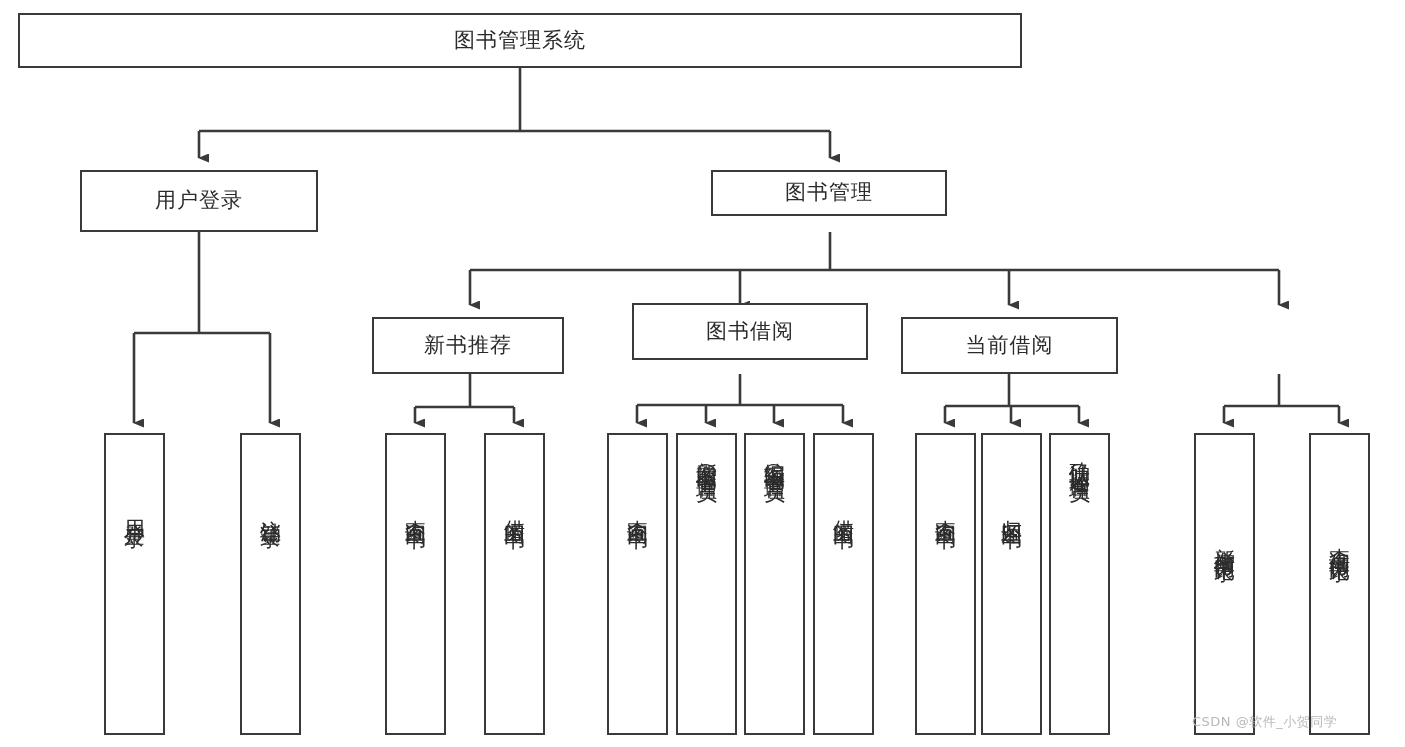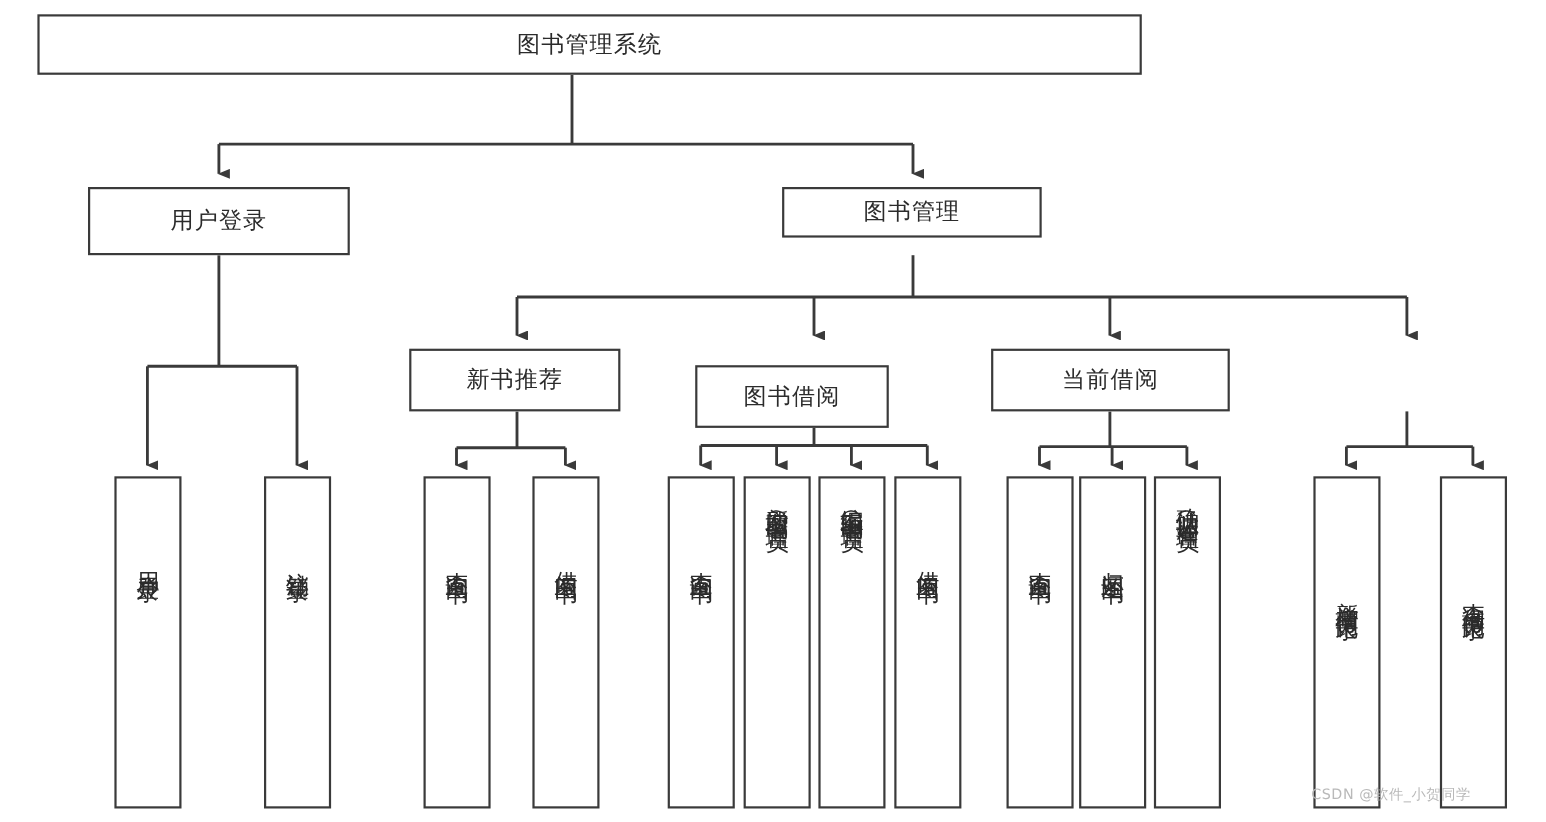--- a/index.html
+++ b/index.html
@@ -120,35 +120,35 @@
       <path d="M1011,406 L1011,423" marker-end="url(#arrow)"></path>
       <path d="M1079,406 L1079,423" marker-end="url(#arrow)"></path>
 
       <path d="M1279,374 L1279,406"></path>
       <path d="M1224,406 L1339,406"></path>
       <path d="M1224,406 L1224,423" marker-end="url(#arrow)"></path>
       <path d="M1339,406 L1339,423" marker-end="url(#arrow)"></path>
     </g>
   </svg>
 
-  <div class="node node-h" style="left:18px; top:13px; width:1004px; height:55px;margin-left:16px;">
+  <div class="node node-h" style="left:18px; top:13px; width:1004px; height:55px;">
     <span class="label">图书管理系统</span>
   </div>
 
   <div class="node node-h" style="left:80px; top:170px; width:238px; height:62px;">
     <span class="label">用户登录</span>
   </div>
   <div class="node node-h" style="left:711px; top:170px; width:236px; height:46px;">
     <span class="label">图书管理</span>
   </div>
 
   <div class="node node-h" style="left:372px; top:317px; width:192px; height:57px;">
     <span class="label">新书推荐</span>
   </div>
-  <div class="node node-h" style="left:632px; top:332px; width:176px; height:57px;text-align:center;">
+  <div class="node node-h" style="left:632px; top:303px; width:236px; height:57px;text-align:center;">
     <span class="label">图书借阅</span>
   </div>
   <div class="node node-h" style="left:901px; top:317px; width:217px; height:57px;">
     <span class="label">当前借阅</span>
   </div>
 
   <div class="node node-v mid" style="left:104px; top:433px; width:61px; height:302px;">
     <span class="label">用户登录</span>
   </div>
   <div class="node node-v mid" style="left:240px; top:433px; width:61px; height:302px;">

